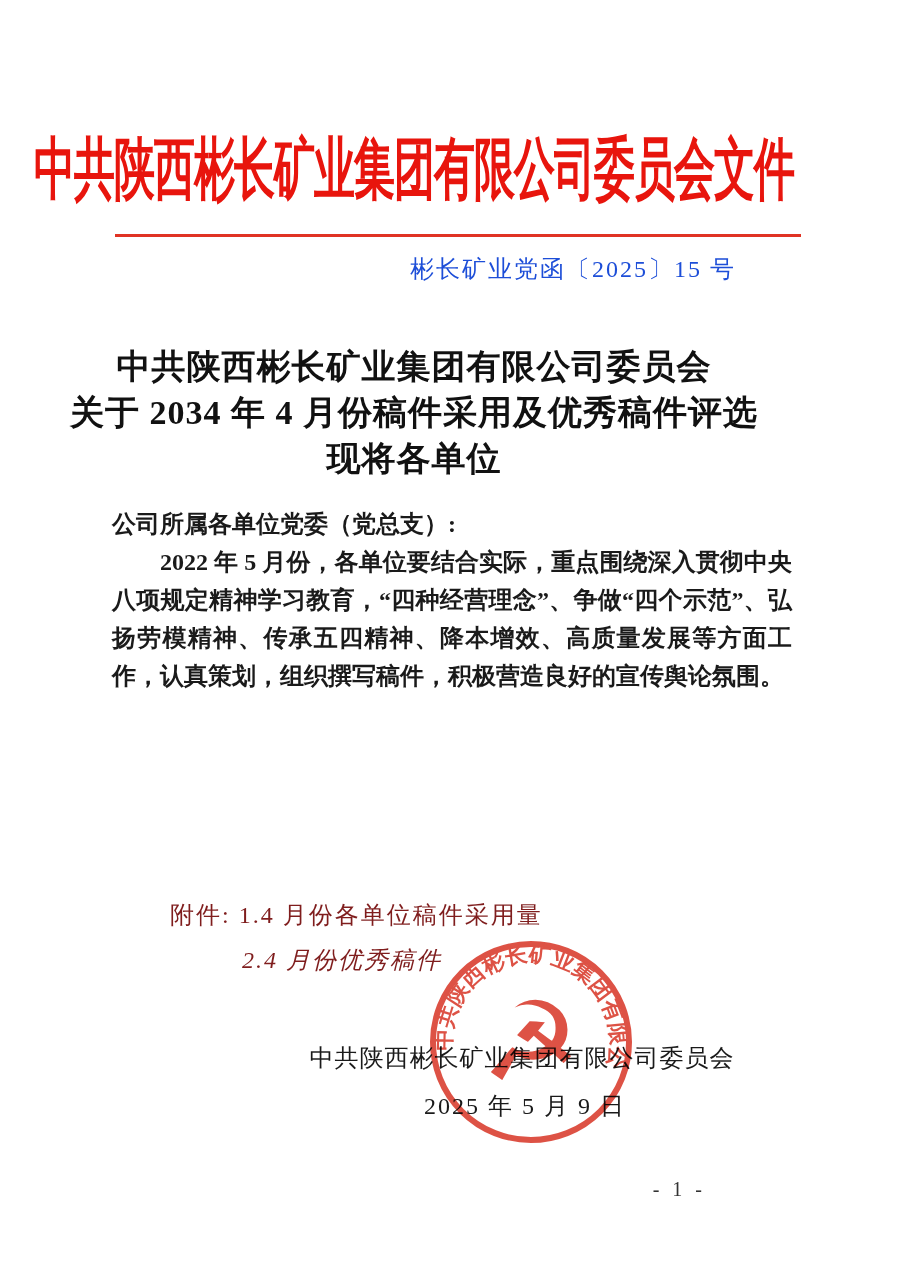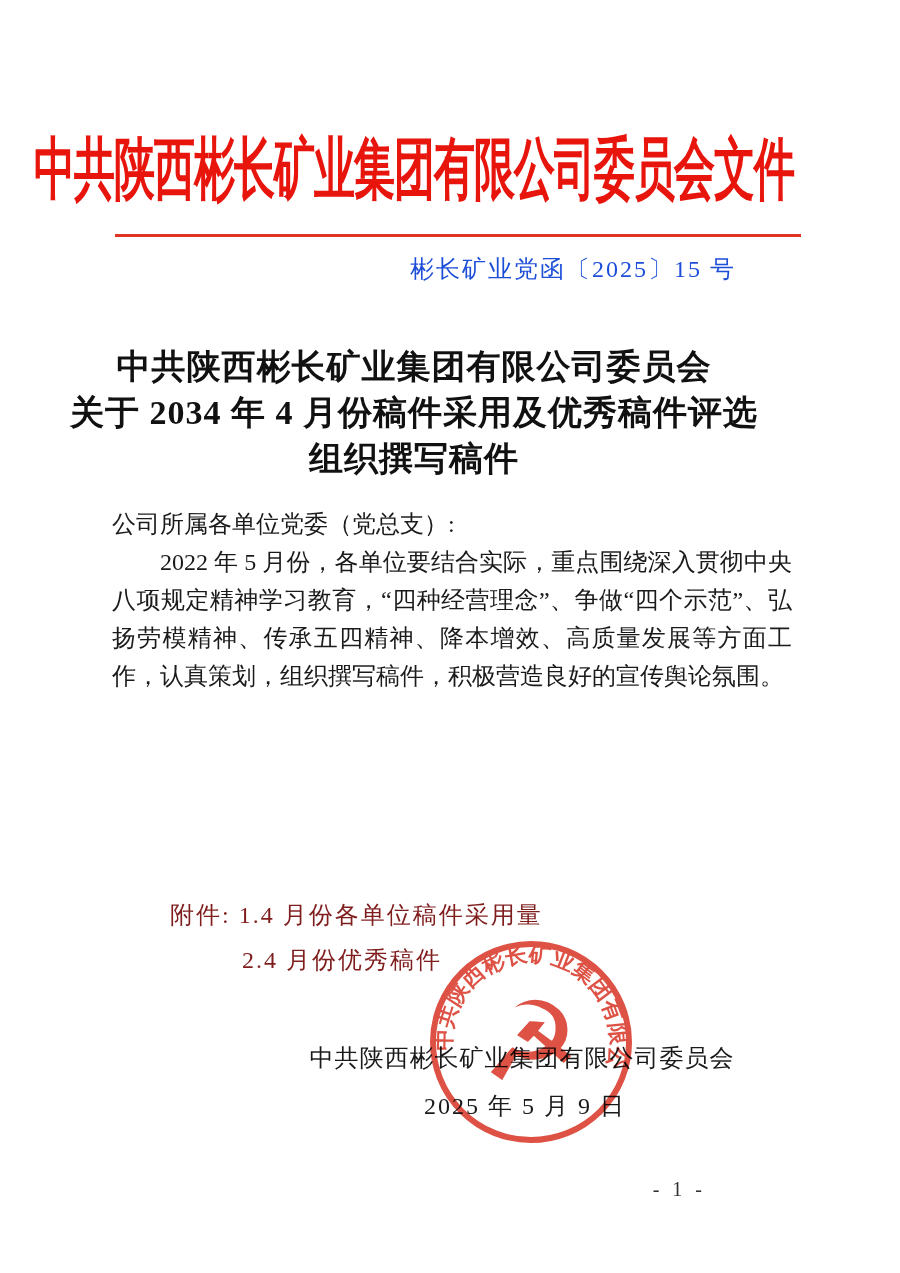--- a/index.html
+++ b/index.html
@@ -55,33 +55,33 @@
   
   .body-text {
     position: absolute;
     top: 505px; left: 112px;
     width: 680px;
     font-size: 24px;
     line-height: 38px;
     color: #1a1a1a;
     text-align: justify;
   }
-  .body-text p { text-align: justify; text-align-last: left; }
+  .body-text p { text-align: justify; text-align-last: left; font-weight: bold; }
   .body-text p.indent { text-indent: 2em; }
   
   .attachments {
     position: absolute;
     top: 893px; left: 112px;
     width: 680px;
     font-size: 24px;
     line-height: 45px;
     color: #7f1d1d;
   }
   .attach-line1 { padding-left: 58px; white-space: pre; letter-spacing: 2px; }
-  .attach-line2 { padding-left: 130px; white-space: pre; letter-spacing: 2px; }
+  .attach-line2 { padding-left: 130px; white-space: pre; letter-spacing: 2px; font-style: italic; }
   
   .sign-org {
     position: absolute;
     top: 1042px; left: 0; width: 900px;
     text-align: center;
     font-size: 24px;
     letter-spacing: 1px;
     color: #1a1a1a;
     transform: translateX(72px);
     white-space: nowrap;
@@ -122,21 +122,21 @@
 
   <div class="masthead">中共陕西彬长矿业集团有限公司委员会文件</div>
 
   <div class="red-rule"></div>
 
   <div class="doc-number">彬长矿业党函〔2025〕15 号</div>
 
   <div class="doc-title">
     <div>中共陕西彬长矿业集团有限公司委员会</div>
     <div>关于 2034 年 4 月份稿件采用及优秀稿件评选</div>
-    <div>组织撰写稿件</div>
+    <div>现将各单位</div>
   </div>
 
   <div class="body-text">
     <p>公司所属各单位党委（党总支）:</p>
     <p class="indent">2022 年 5 月份，各单位要结合实际，重点围绕深入贯彻中央八项规定精神学习教育，“四种经营理念”、争做“四个示范”、弘扬劳模精神、传承五四精神、降本增效、高质量发展等方面工作，认真策划，组织撰写稿件，积极营造良好的宣传舆论氛围。</p>
   </div>
 
   <div class="attachments">
     <div class="attach-line1">附件: 1.4 月份各单位稿件采用量</div>
     <div class="attach-line2">2.4 月份优秀稿件</div>

